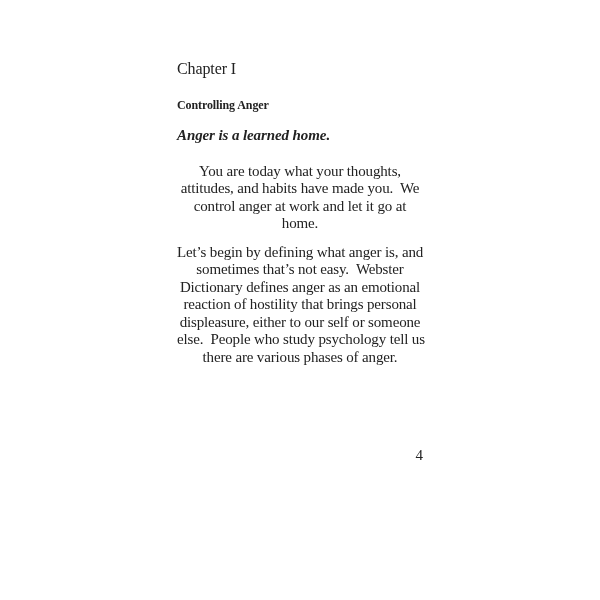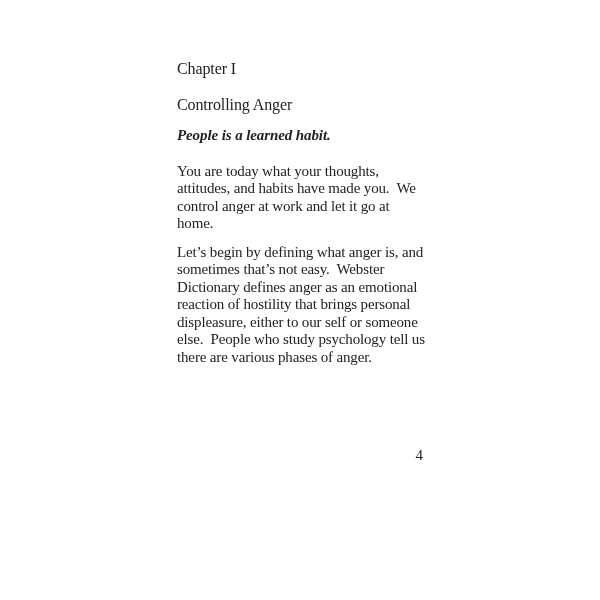--- a/index.html
+++ b/index.html
@@ -23,59 +23,60 @@
     width: 246px;
   }
   .chapter-heading {
     font-size: 16px;
     line-height: 20px;
     font-weight: normal;
     margin: 0 0 16px 0;
     letter-spacing: -0.1px;
   }
   .section-heading {
-    font-size: 16px;
+    font-size: 12px;
     line-height: 20px;
-    font-weight: normal;
+    font-weight: bold;
     margin: 0 0 12px 0;
     letter-spacing: -0.1px;
   }
   .thesis {
     font-size: 15px;
     line-height: 17.5px;
     font-weight: bold;
     font-style: italic;
     margin: 0 0 18px 0;
     letter-spacing: -0.1px;
   }
   .body-para {
     font-size: 15px;
     line-height: 17.5px;
     margin: 0 0 11px 0;
     white-space: pre;
     letter-spacing: -0.15px;
+    text-align: center;
   }
   .folio {
     position: absolute;
     left: 177px;
     top: 447px;
     width: 246px;
     text-align: right;
     font-size: 15px;
     line-height: 17.5px;
   }
 </style>
 </head>
 <body>
 
 <div class="page">
   <div class="content">
     <div class="chapter-heading">Chapter I</div>
     <div class="section-heading">Controlling Anger</div>
-    <div class="thesis">People is a learned habit.</div>
+    <div class="thesis">Anger is a learned home.</div>
     <p class="body-para">You are today what your thoughts,
 attitudes, and habits have made you.  We
 control anger at work and let it go at
 home.</p>
     <p class="body-para">Let’s begin by defining what anger is, and
 sometimes that’s not easy.  Webster
 Dictionary defines anger as an emotional
 reaction of hostility that brings personal
 displeasure, either to our self or someone
 else.  People who study psychology tell us

